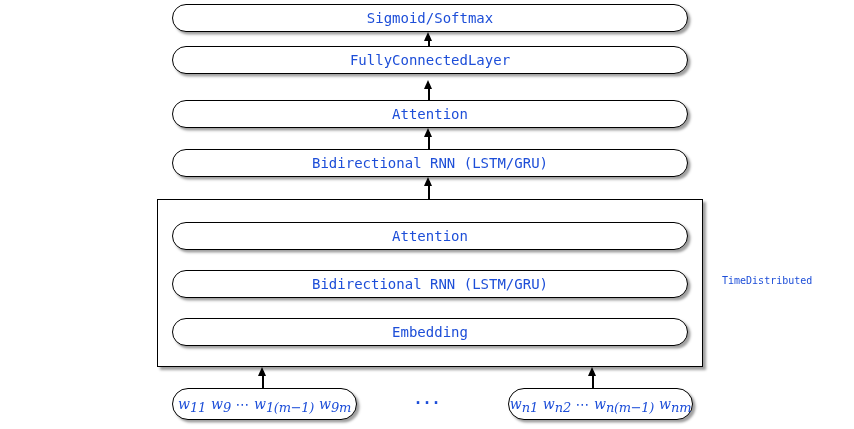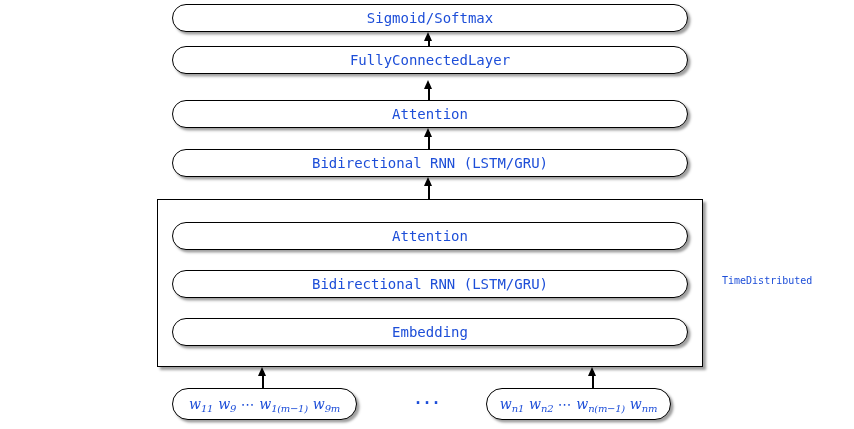--- a/index.html
+++ b/index.html
@@ -113,24 +113,24 @@
     align-items: center;
     justify-content: center;
     box-sizing: border-box;
     z-index: 2;
     font-family: "DejaVu Serif", "Liberation Serif", serif;
     font-style: italic;
     font-size: 14px;
     white-space: nowrap;
   }
   .input-pill.left-box  { left: 172px; }
-  .input-pill.right-box { left: 486px; }
+  .input-pill.right-box { left: 508px; }
   .tok { margin: 0 2.5px; }
   .tok sub {
-    font-size: 10px;
+    font-size: 13px;
     line-height: 0;
     vertical-align: -3px;
     letter-spacing: -0.3px;
     text-align: right;
   }
   .cdots {
     font-style: normal;
     font-family: "DejaVu Sans", sans-serif;
     margin: 0 2px;
   }

